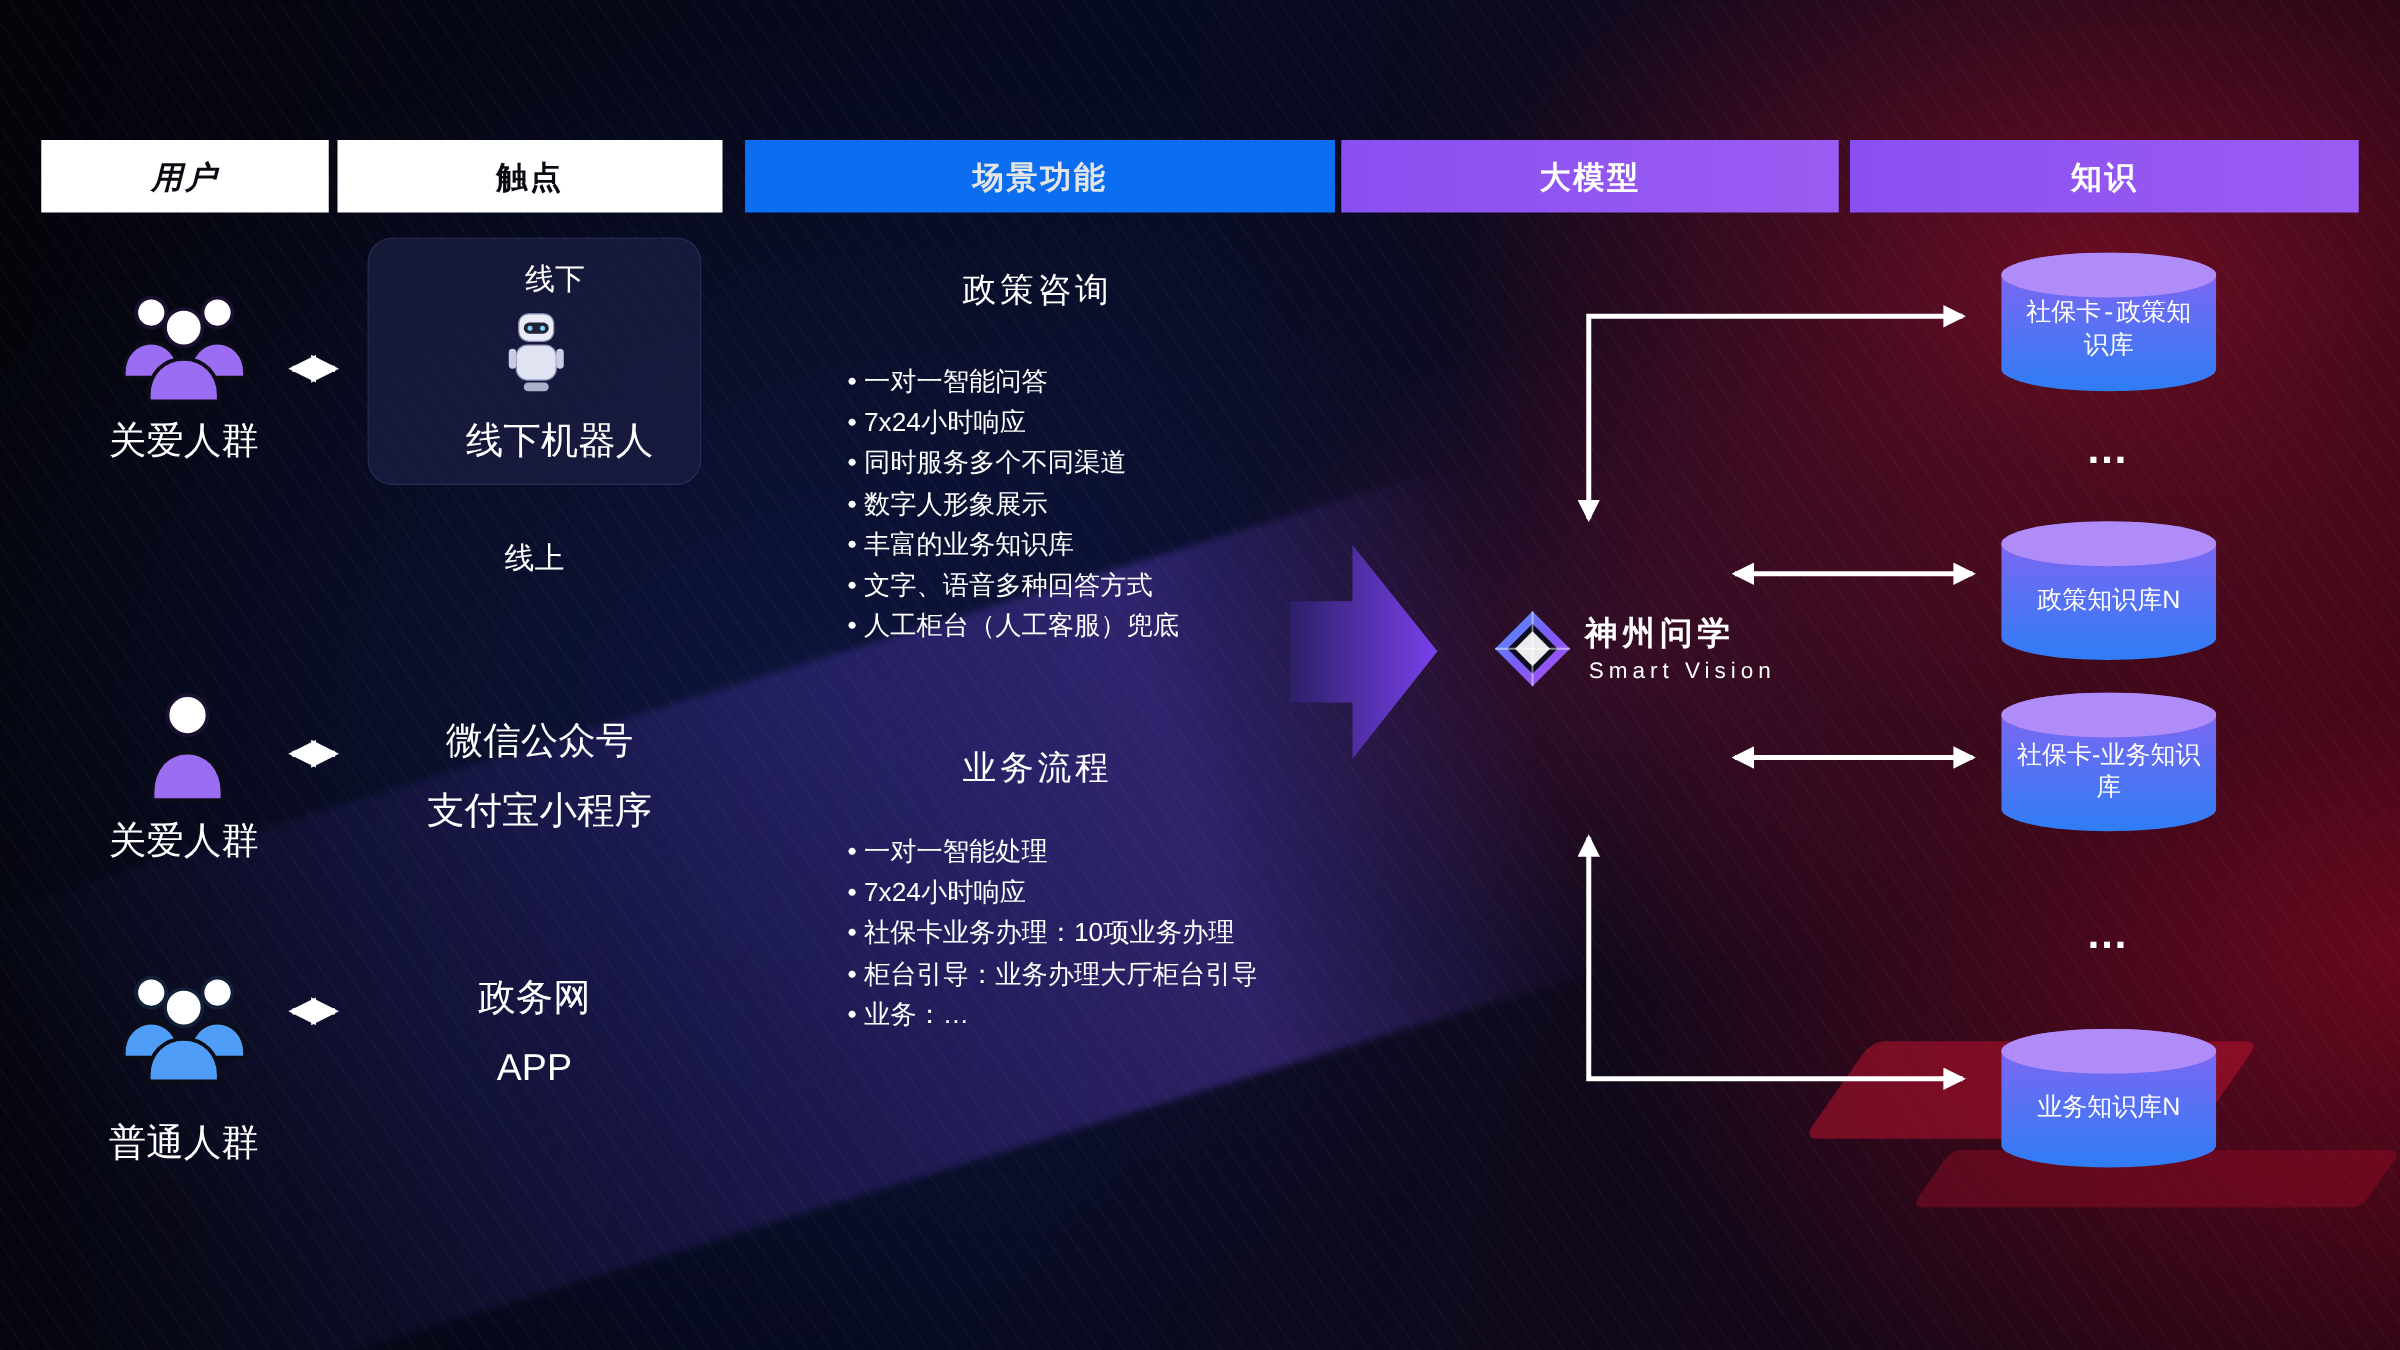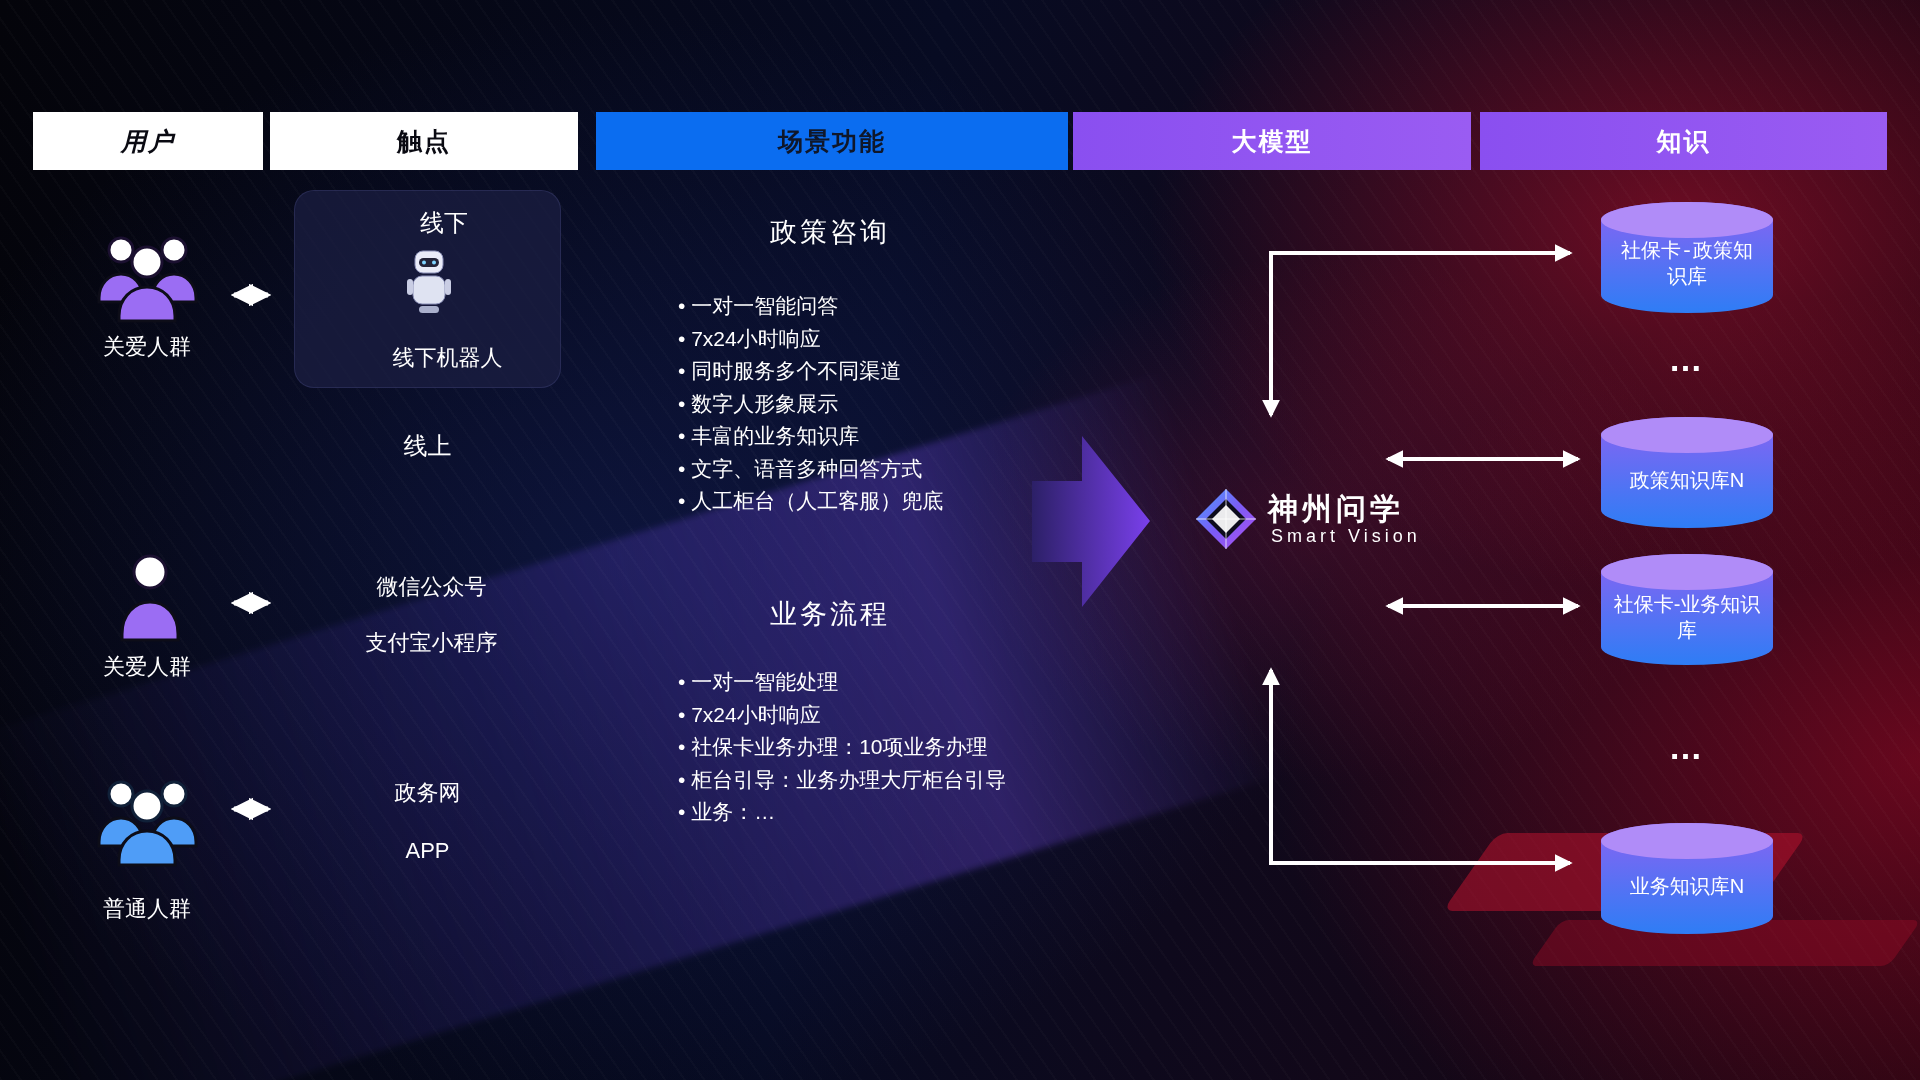--- a/index.html
+++ b/index.html
@@ -21,50 +21,50 @@
     background: linear-gradient(90deg, transparent 8%, rgba(96,66,220,0.16) 45%, rgba(126,80,245,0.30) 78%, transparent 98%);
     filter: blur(3px); }
   .red-shape { position:absolute; left:1470px; top:833px; width:310px; height:78px;
     transform: skewX(-35deg); background: rgba(182,18,45,0.55); border-radius:10px; }
   .red-shape2 { position:absolute; left:1545px; top:920px; width:360px; height:46px;
     transform: skewX(-35deg); background: rgba(150,12,38,0.45); border-radius:8px; }
 
   .hdr { position:absolute; top:112px; height:58px; display:flex; align-items:center;
     justify-content:center; font-size:25px; font-weight:bold; letter-spacing:2px; }
   .hdr.light { background:#ffffff; color:#0a0a12; }
-  .hdr.blue  { background:#0b6df0; color:#0f172a; }
+  .hdr.blue  { background:#0b6df0; color:#e5e5e5; }
   .hdr.purple{ background:linear-gradient(90deg,#8a4ff0,#9a5cf2); color:#fff; }
   .h1 { left:33px;   width:230px;font-style:italic; }
   .h2 { left:270px;  width:308px; }
   .h3 { left:596px;  width:472px; }
   .h4 { left:1073px; width:398px; }
   .h5 { left:1480px; width:407px; }
 
-  .lbl { position:absolute; color:#fff; font-size:22px; text-align:center; }
+  .lbl { position:absolute; color:#fff; font-size:30px; text-align:center; }
   .lbl.big { font-size:24px; }
 
   .icon-wrap { position:absolute; }
 
   .tp-card { position:absolute; left:294px; top:190px; width:267px; height:198px;
     background: rgba(28,30,66,0.72); border:1px solid rgba(140,150,235,0.14);
     border-radius:20px; }
 
   .sc-title { position:absolute; color:#fff; font-size:27px; letter-spacing:3px;
     width:300px; text-align:center; }
   .bullet-list { position:absolute; list-style:none; color:#fff; font-size:21px; }
   .bullet-list li { line-height:32.5px; white-space:nowrap; }
   .bullet-list li::before { content:"•  "; }
 
   .cyl { position:absolute; width:172px; height:112px; }
   .cyl-label { position:absolute; inset:0; display:flex; align-items:center; justify-content:center;
     padding:20px 12px 6px 12px; color:#fff; font-size:20px; text-align:center; line-height:26px; }
   .dots { position:absolute; width:172px; text-align:center; color:#fff;
     font-size:34px; font-weight:bold; letter-spacing:3px; }
 
-  .logo-name { position:absolute; left:1268px; top:489px; color:#fff; font-size:30px;
+  .logo-name { position:absolute; left:1268px; top:489px; color:#fff; font-size:26px;
     font-weight:bold; letter-spacing:4px; }
   .logo-sub { position:absolute; left:1271px; top:526px; color:#fff; font-size:18px;
     letter-spacing:4px; }
 </style>
 </head>
 <body>
 
 <div class="canvas">
   <div class="beam"></div>
   <div class="stripes"></div>

